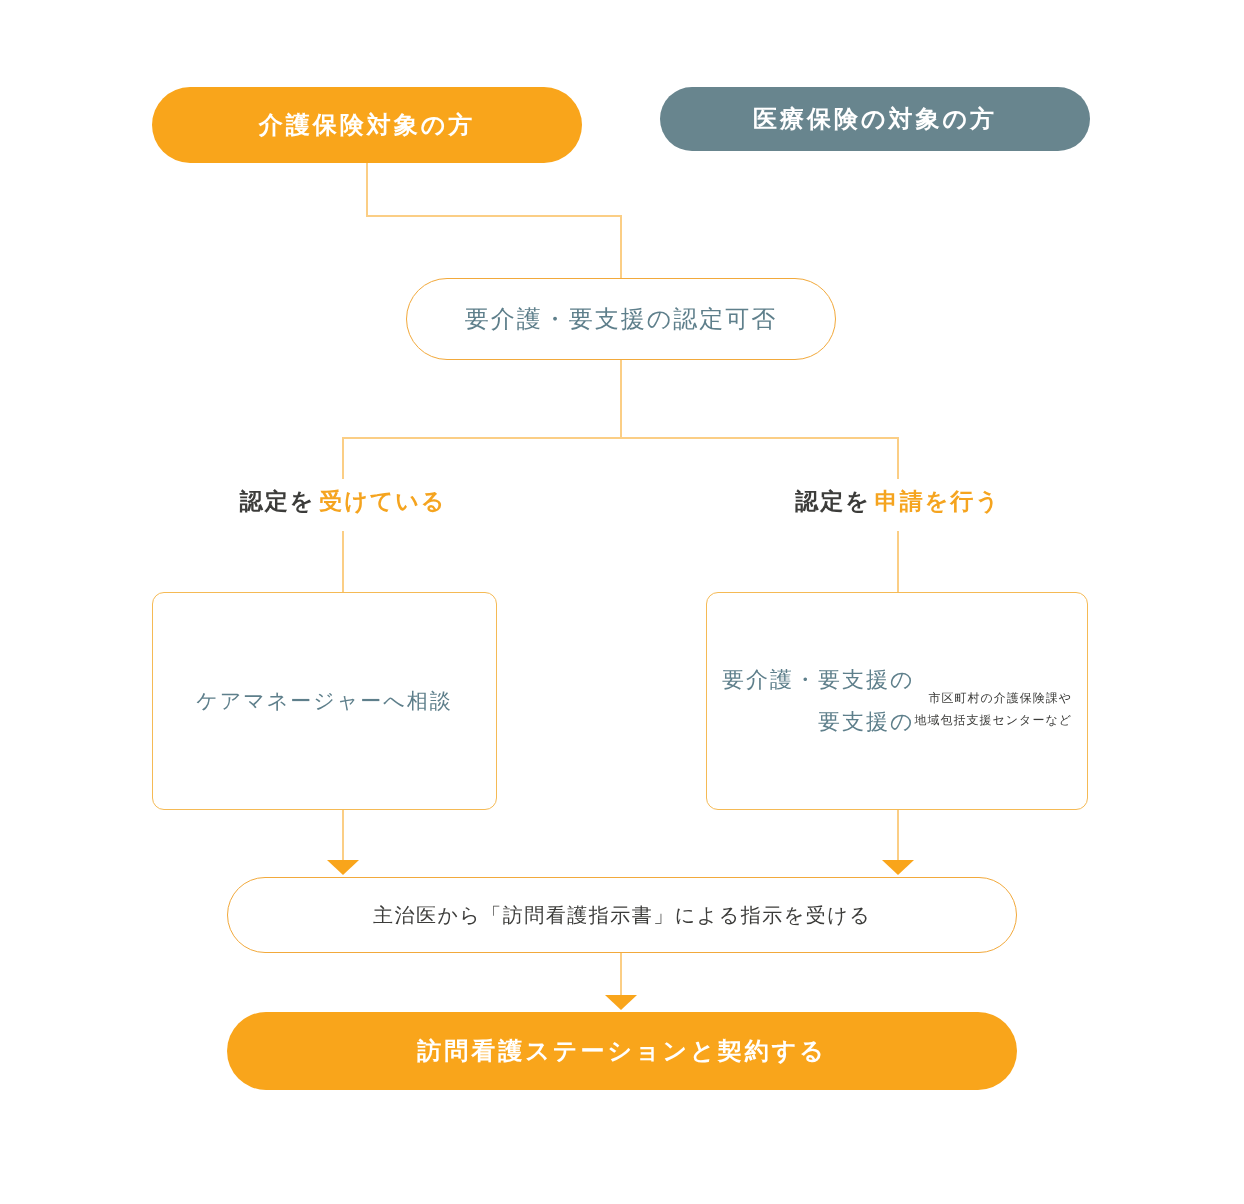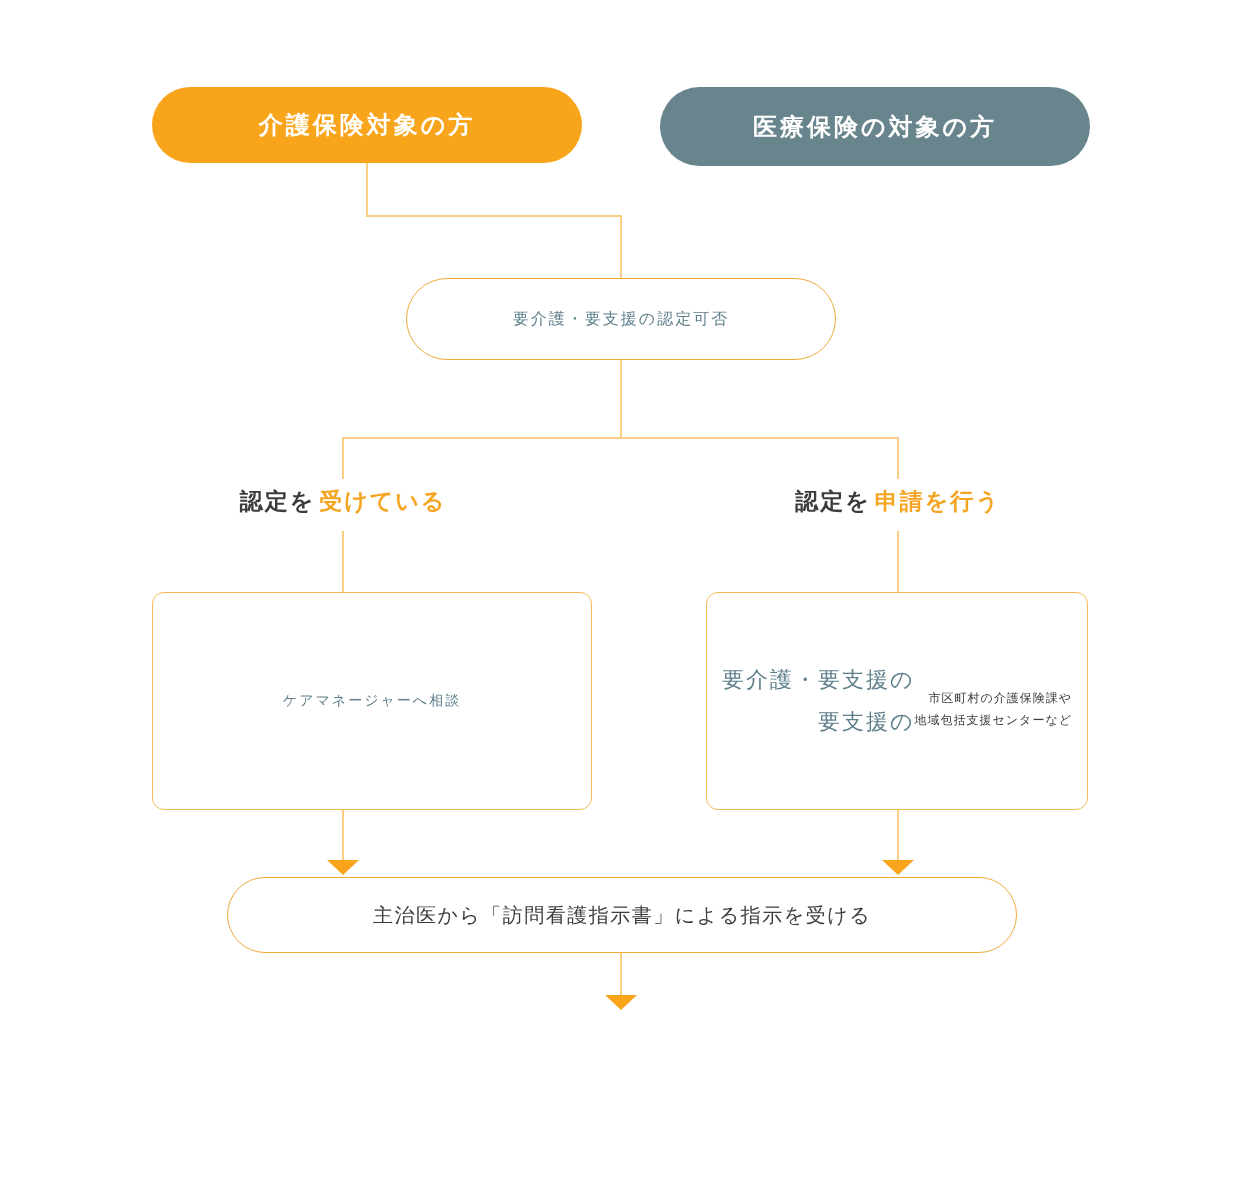--- a/index.html
+++ b/index.html
@@ -31,34 +31,34 @@
     border-radius:40px;font-size:24px;font-weight:bold;letter-spacing:3px;
   }
   .pill-solid-slate{
     background:var(--slate-fill);color:var(--white);
     border-radius:40px;font-size:24px;font-weight:bold;letter-spacing:3px;
   }
   .pill-outline{
     background:#fff;border:1px solid var(--outline);border-radius:41px;
   }
   .n-kaigo{left:152px;top:87px;width:430px;height:76px;}
-  .n-iryo{left:660px;top:87px;width:430px;height:79px;}
+  .n-iryo{left:660px;top:87px;width:430px;height:64px;}
   .n-nintei{left:406px;top:278px;width:430px;height:82px;
-    color:var(--slate-text);font-size:16px;letter-spacing:2px;font-family:Liberation Serif, serif;}
+    color:var(--slate-text);font-size:24px;letter-spacing:2px;font-family:Liberation Serif, serif;}
   .n-doctor{left:227px;top:877px;width:790px;height:76px;border-radius:38px;
     color:var(--dark-text);font-size:20px;letter-spacing:1.5px;}
   .n-contract{left:227px;top:1012px;width:790px;height:78px;border-radius:39px;}
 
   .rect-box{
     position:absolute;background:#fff;border:1px solid var(--box-border);
     border-radius:12px;display:flex;flex-direction:row;
     align-items:center;justify-content:center;text-align:right;
   }
-  .n-care{left:152px;top:592px;width:440px;height:218px;
-    color:var(--slate-text);font-size:14px;letter-spacing:2px;line-height:2.3;}
+  .n-care{left:152px;top:592px;width:345px;height:218px;
+    color:var(--slate-text);font-size:21px;letter-spacing:2px;line-height:2.3;}
   .n-apply{left:706px;top:592px;width:382px;height:218px;}
   .apply-title{color:var(--slate-text);font-size:22px;letter-spacing:2px;line-height:1.9;}
   .apply-note{color:var(--dark-text);font-size:12px;letter-spacing:1px;line-height:1.8;margin-top:17px;}
 
   
   .line{position:absolute;background:var(--line);}
   .lv{width:2px;} .lh{height:2px;}
   .c-v1{left:366px;top:163px;height:53px;}
   .c-h1{left:366px;top:215px;width:256px;}
   .c-v2{left:620px;top:215px;height:64px;}
@@ -147,14 +147,17 @@
   <div class="line lv c-ar"></div>
   <div class="arrowhead ah-r"></div>
 
   <div class="pill pill-outline n-doctor">
     <span>主治医から「訪問看護指示書」による指示を受ける</span>
   </div>
 
   <div class="line lv c-ab"></div>
   <div class="arrowhead ah-b"></div>
 
+  <div class="pill pill-solid-orange n-contract">
+    <span>訪問看護ステーションと契約する</span>
+  </div>
 
 </div>
 
 </body></html>

